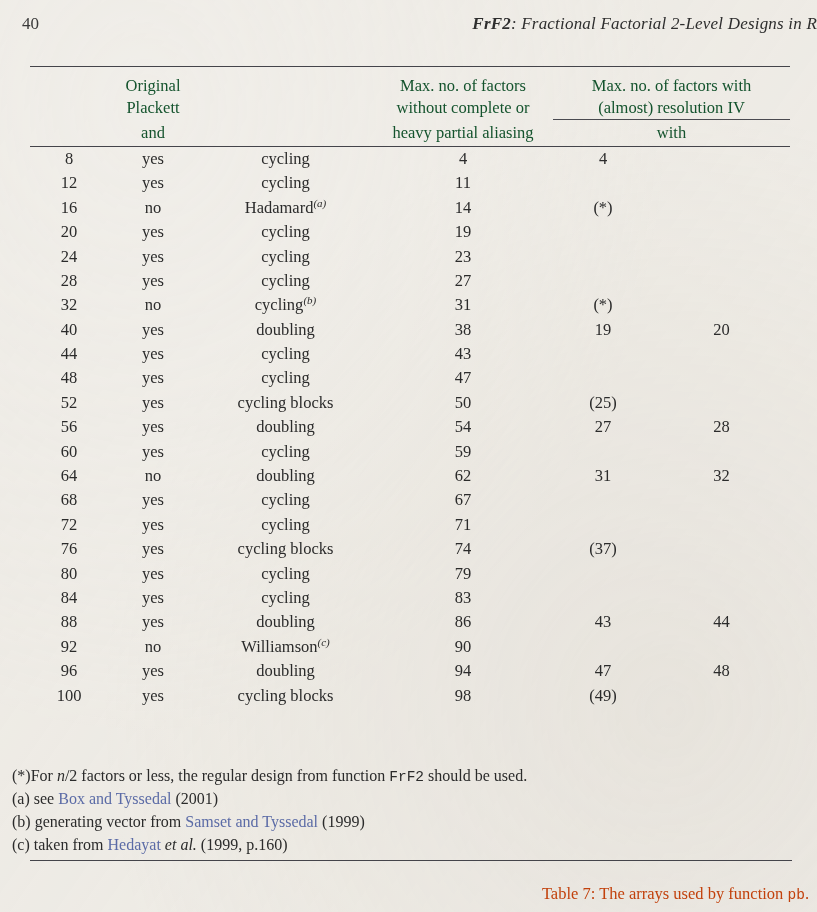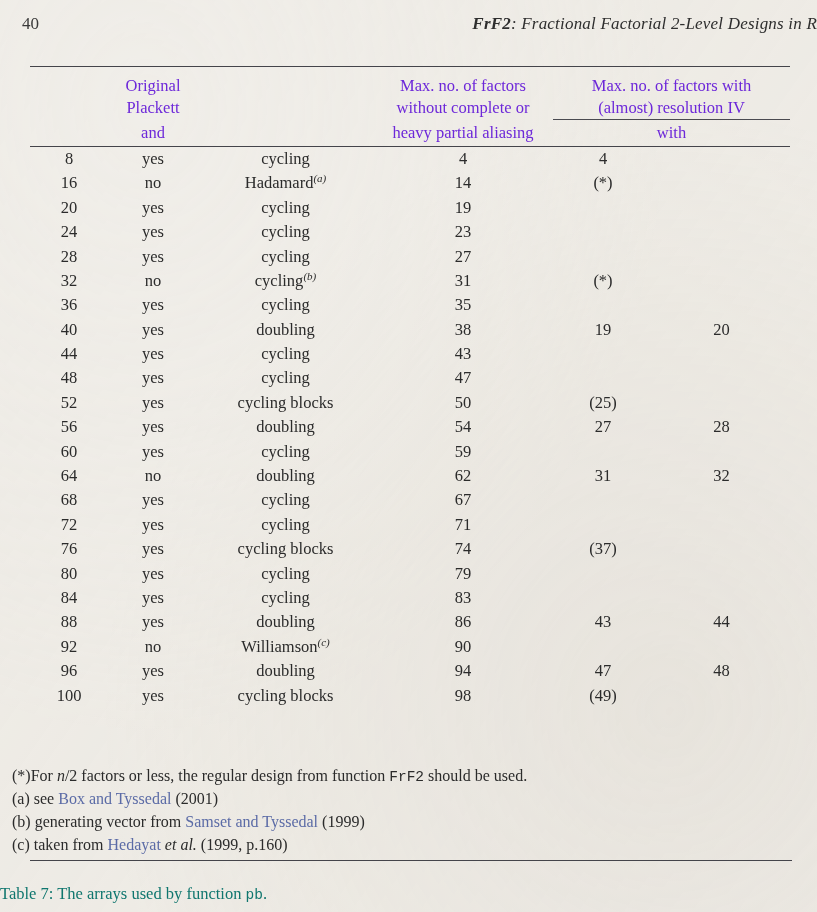--- a/index.html
+++ b/index.html
@@ -91,21 +91,21 @@
     line-height: 0;
     font-size: 0;
   }
   .rule-top td { border-top: 1.6px solid #44444a; }
   .rule-mid td { border-top: 1.3px solid #44444a; }
 
   .hcell {
     text-align: center;
     height: 22px;
     font-size: 16.5px;
-    color: #6d28d9;
+    color: #14532d;
   }
   .hspacer { height: 5px; font-size: 0; line-height: 0; }
 
   .subrule-cell {
     border-bottom: 1.2px solid #4a4a50;
     height: 1px;
     font-size: 0;
     line-height: 0;
     padding: 0;
   }
@@ -166,25 +166,25 @@
     position: absolute;
     left: 30px;
     top: 860px;
     width: 762px;
     height: 0;
     border-top: 1.4px solid #44444a;
   }
 
   .caption {
     position: absolute;
-    left: 0; right: 0;
+    left: 0; right: 8px;
     top: 884px;
-    text-align: left;
+    text-align: right;
     font-size: 16.5px;
-    color: #0f766e;
+    color: #c2410c;
   }
 </style>
 </head>
 <body>
 
 <div class="page">
 
   <div class="paper-grain"></div>
 
   <div class="runhead">
@@ -258,20 +258,28 @@
         <tbody id="rows-host">
           <tr class="datarow">
             <td class="runs">8</td>
             <td class="pb">yes</td>
             <td class="constr"><span>cycling</span></td>
             <td class="maxf">4</td>
             <td class="def">4</td>
             <td class="old"></td>
           </tr>
           <tr class="datarow">
+            <td class="runs">12</td>
+            <td class="pb">yes</td>
+            <td class="constr"><span>cycling</span></td>
+            <td class="maxf">11</td>
+            <td class="def"></td>
+            <td class="old"></td>
+          </tr>
+          <tr class="datarow">
             <td class="runs">16</td>
             <td class="pb">no</td>
             <td class="constr"><span>Hadamard</span><sup class="fn">(a)</sup></td>
             <td class="maxf">14</td>
             <td class="def">(*)</td>
             <td class="old"></td>
           </tr>
           <tr class="datarow">
             <td class="runs">20</td>
             <td class="pb">yes</td>
@@ -295,28 +303,20 @@
             <td class="maxf">27</td>
             <td class="def"></td>
             <td class="old"></td>
           </tr>
           <tr class="datarow">
             <td class="runs">32</td>
             <td class="pb">no</td>
             <td class="constr"><span>cycling</span><sup class="fn">(b)</sup></td>
             <td class="maxf">31</td>
             <td class="def">(*)</td>
-            <td class="old"></td>
-          </tr>
-          <tr class="datarow">
-            <td class="runs">36</td>
-            <td class="pb">yes</td>
-            <td class="constr"><span>cycling</span></td>
-            <td class="maxf">35</td>
-            <td class="def"></td>
             <td class="old"></td>
           </tr>
           <tr class="datarow">
             <td class="runs">40</td>
             <td class="pb">yes</td>
             <td class="constr"><span>doubling</span></td>
             <td class="maxf">38</td>
             <td class="def">19</td>
             <td class="old">20</td>
           </tr>

